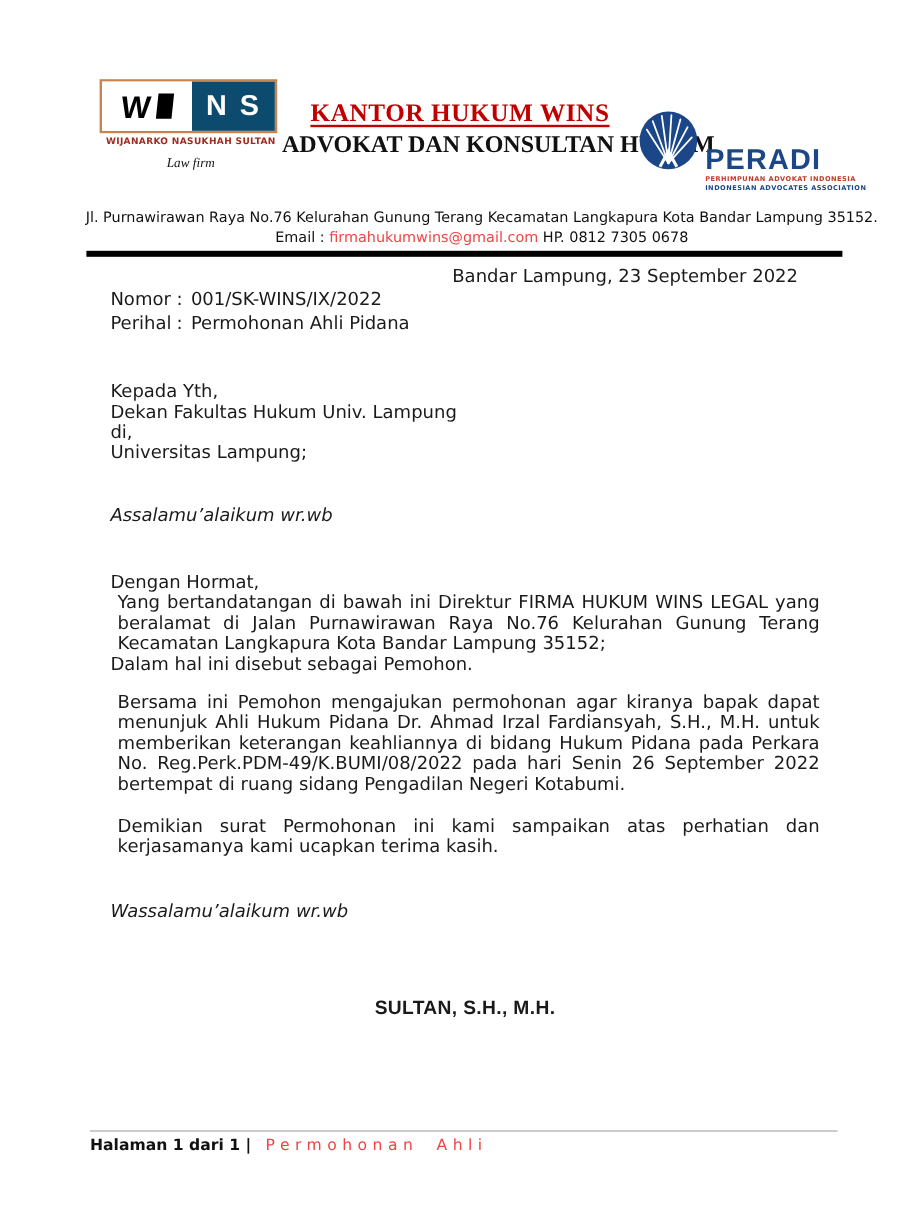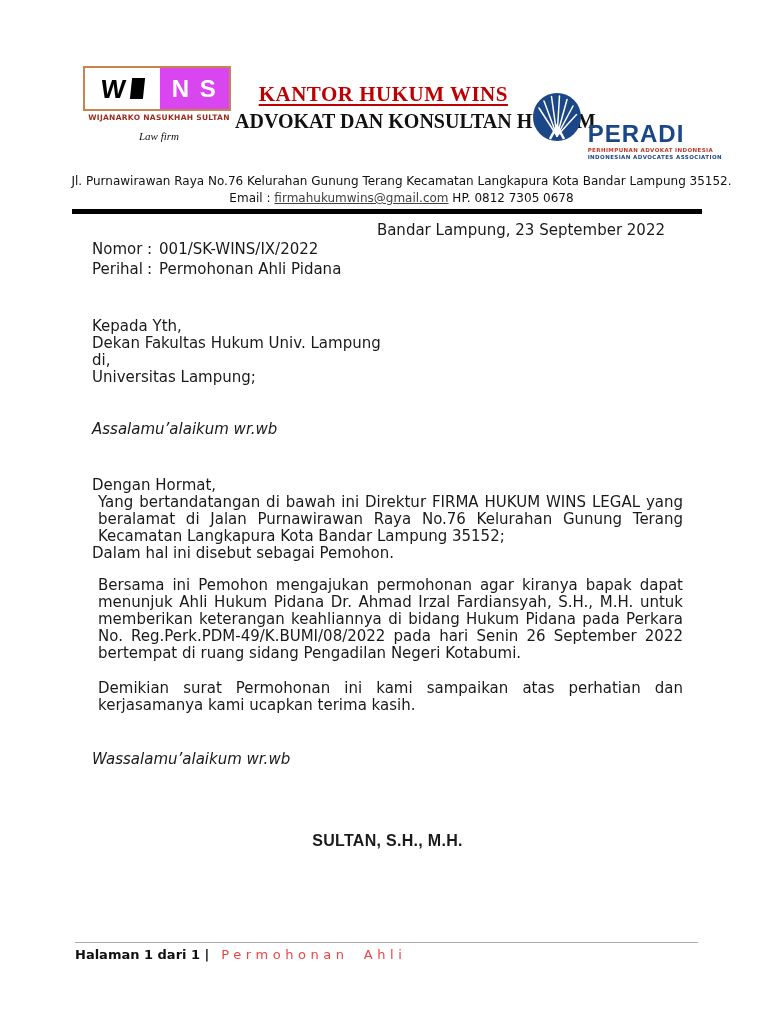--- a/index.html
+++ b/index.html
@@ -34,21 +34,21 @@
   }
   .wins-w {
     font-family: "Liberation Sans", sans-serif;
     font-weight: 900; font-size: 26px; color: #000;
     transform: skewX(-6deg);
     line-height: 1;
   }
   .wins-ibar { width: 13px; height: 21px; background: #000; transform: skewX(-6deg); }
   .wins-right {
     flex: 1;
-    background: #d946ef;
+    background: #0c4a6e;
     color: #fff;
     font-family: "Liberation Sans", sans-serif;
     font-weight: 900; font-size: 24px;
     display: flex; align-items: center; justify-content: center;
     letter-spacing: 2px;
     transform: none;
   }
   .wins-name {
     margin-top: 2px;
     width: 152px;
@@ -96,21 +96,21 @@
     font-weight: 900; font-size: 24px; line-height: 1;
     color: #1B4788; letter-spacing: 1px; margin-top: 48px;
   }
   .peradi-tag { font-size: 5.5px; font-weight: bold; letter-spacing: 0.4px; margin-top: 1px; white-space: nowrap; }
   .peradi-tag.id { color: #C03A2B; }
   .peradi-tag.en { color: #1B4788; }
 
   .addr-block { text-align: center; margin-top: 14px; font-size: 12px; color: #111; margin-left: 35px; }
   .addr-line { white-space: nowrap; }
   .contact-line { margin-top: 3px; white-space: nowrap; }
-  .email-link { color: #404040; text-decoration: underline; cursor: pointer; }
+  .email-link { color: #ef4444; cursor: pointer; }
   .head-rule { margin: 4px 66px 0 72px; height: 5px; background: #000; }
 
   
   .letter-body { margin: 8px 85px 0 92px; font-size: 15px; line-height: 17px; color: #1a1a1a; }
   .date-line { text-align: right; margin-right: 18px; margin-top: 4px; }
   .ref-line { margin-top: 3px; display: flex; }
   .ref-line.first { margin-top: 2px; align-items: flex-end; }
   .ref-label { display: inline-block; width: 55px; flex: 0 0 auto; }
   .ref-colon { flex: 0 0 auto; }
   .ref-value { margin-left: 7px; }

